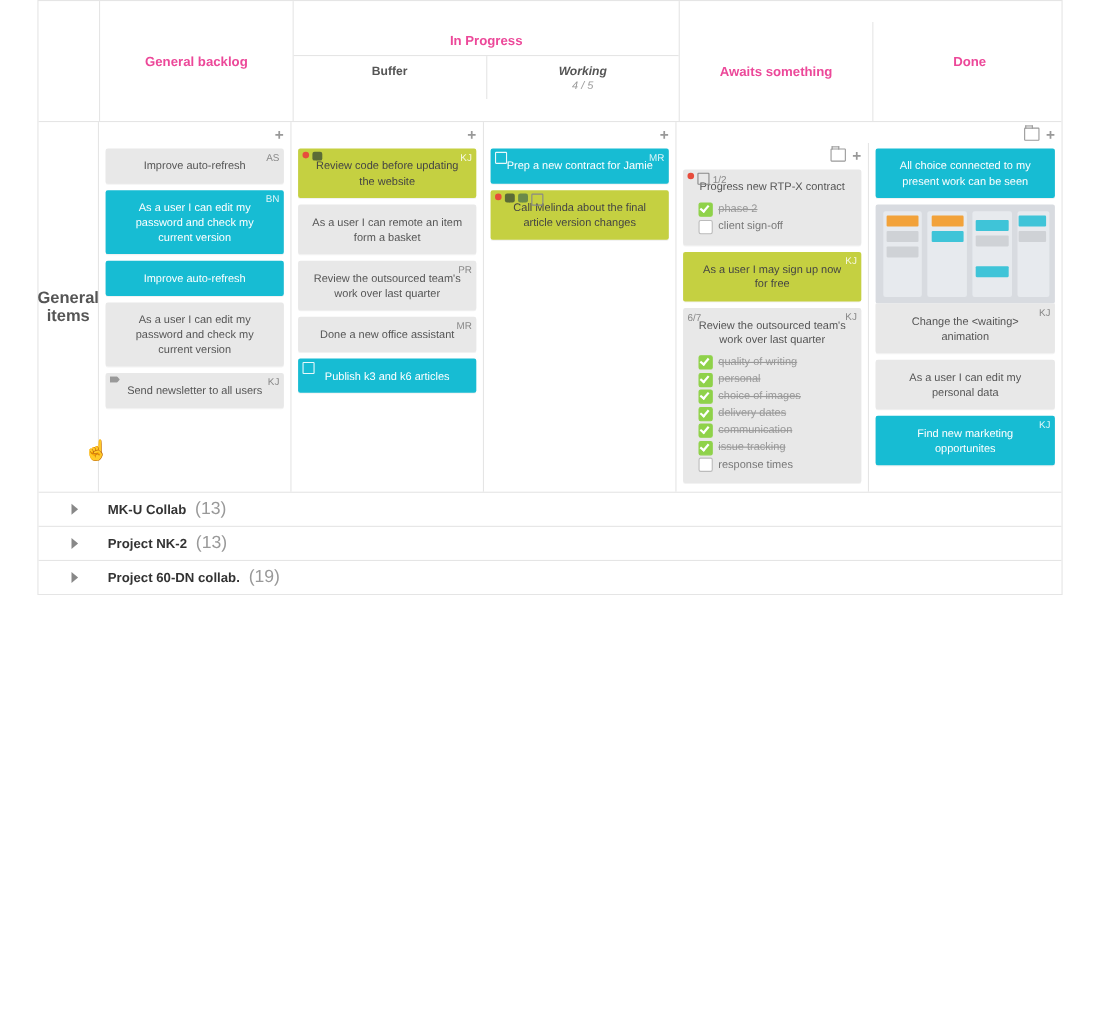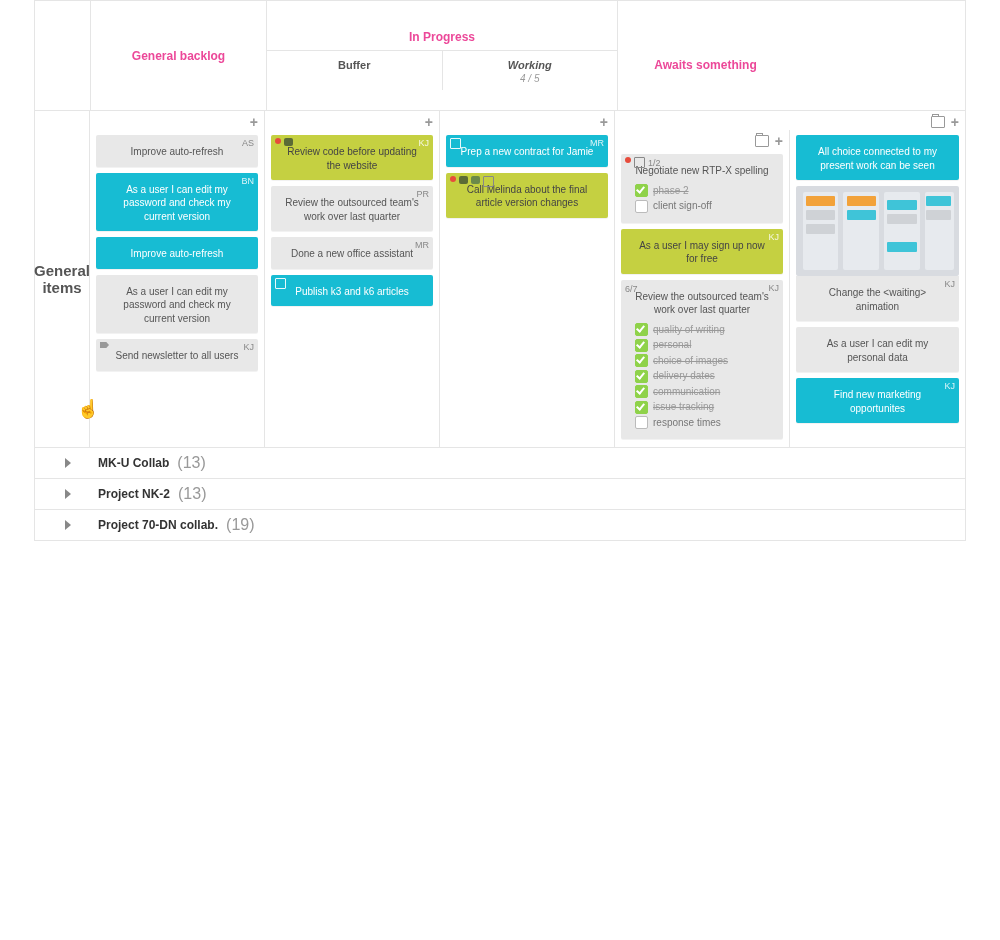--- a/index.html
+++ b/index.html
@@ -91,20 +91,23 @@
           <div style="font-weight:bold;">Working</div>
           <div class="limit">4 / 5</div>
         </div>
       </div>
     </div>
 
     <div class="col col-awaits">
       <div class="header-top header-cell">Awaits something</div>
     </div>
 
+    <div class="col col-done">
+      <div class="header-top header-cell">Done</div>
+    </div>
   </div>
 
   <div class="body-row">
     <div class="row-label">General items</div>
 
     <div class="lane col-backlog">
       <div class="lane-tools">
             <span class="add-icon">+</span>
           </div>
 
@@ -136,20 +139,23 @@
             <span class="add-icon">+</span>
           </div>
 
       <div class="card olive">
         <span class="badge-row">
           <span class="dot red"></span>
           <span class="bubble dark"></span>
         </span>
         <span class="assignee">KJ</span>
         <span>Review code before updating the website</span>
+      </div>
+      <div class="card grey">
+        <span>As a user I can remote an item form a basket</span>
       </div>
       <div class="card grey">
         <span class="assignee">PR</span>
         <span>Review the outsourced team's work over last quarter</span>
       </div>
       <div class="card grey">
         <span class="assignee">MR</span>
         <span>Done a new office assistant</span>
       </div>
       <div class="card cyan">
@@ -188,21 +194,21 @@
         <span class="folder-icon"></span>
         <span class="add-icon">+</span>
       </div>
 
       <div class="card grey" style="text-align:center;">
         <span class="badge-row">
           <span class="dot red"></span>
           <span class="cal"></span>
           <span class="count">1/2</span>
         </span>
-        <span>Negotiate new RTP-X spelling</span>
+        <span>Progress new RTP-X contract</span>
         <div class="checklist">
           <div class="check-item">
                 <span class="cb checked"></span>
                 <span class="strike">phase 2</span>
               </div>
           <div class="check-item">
                 <span class="cb"></span>
                 <span>client sign-off</span>
               </div>
         </div>
@@ -306,19 +312,19 @@
     <div style="width:45px;display:flex;justify-content:center;">
           <span class="chev"></span>
         </div>
     <span style="font-weight:bold;">Project NK-2</span>
     <span class="lane-count">(13)</span>
   </div>
   <div class="swimlane-collapsed" style="border-bottom:none;">
     <div style="width:45px;display:flex;justify-content:center;">
           <span class="chev"></span>
         </div>
-    <span style="font-weight:bold;">Project 70-DN collab.</span>
+    <span style="font-weight:bold;">Project 60-DN collab.</span>
     <span class="lane-count">(19)</span>
   </div>
 
 </div>
 <div class="cursor">☝</div>
 </div>
 
 </body></html>

